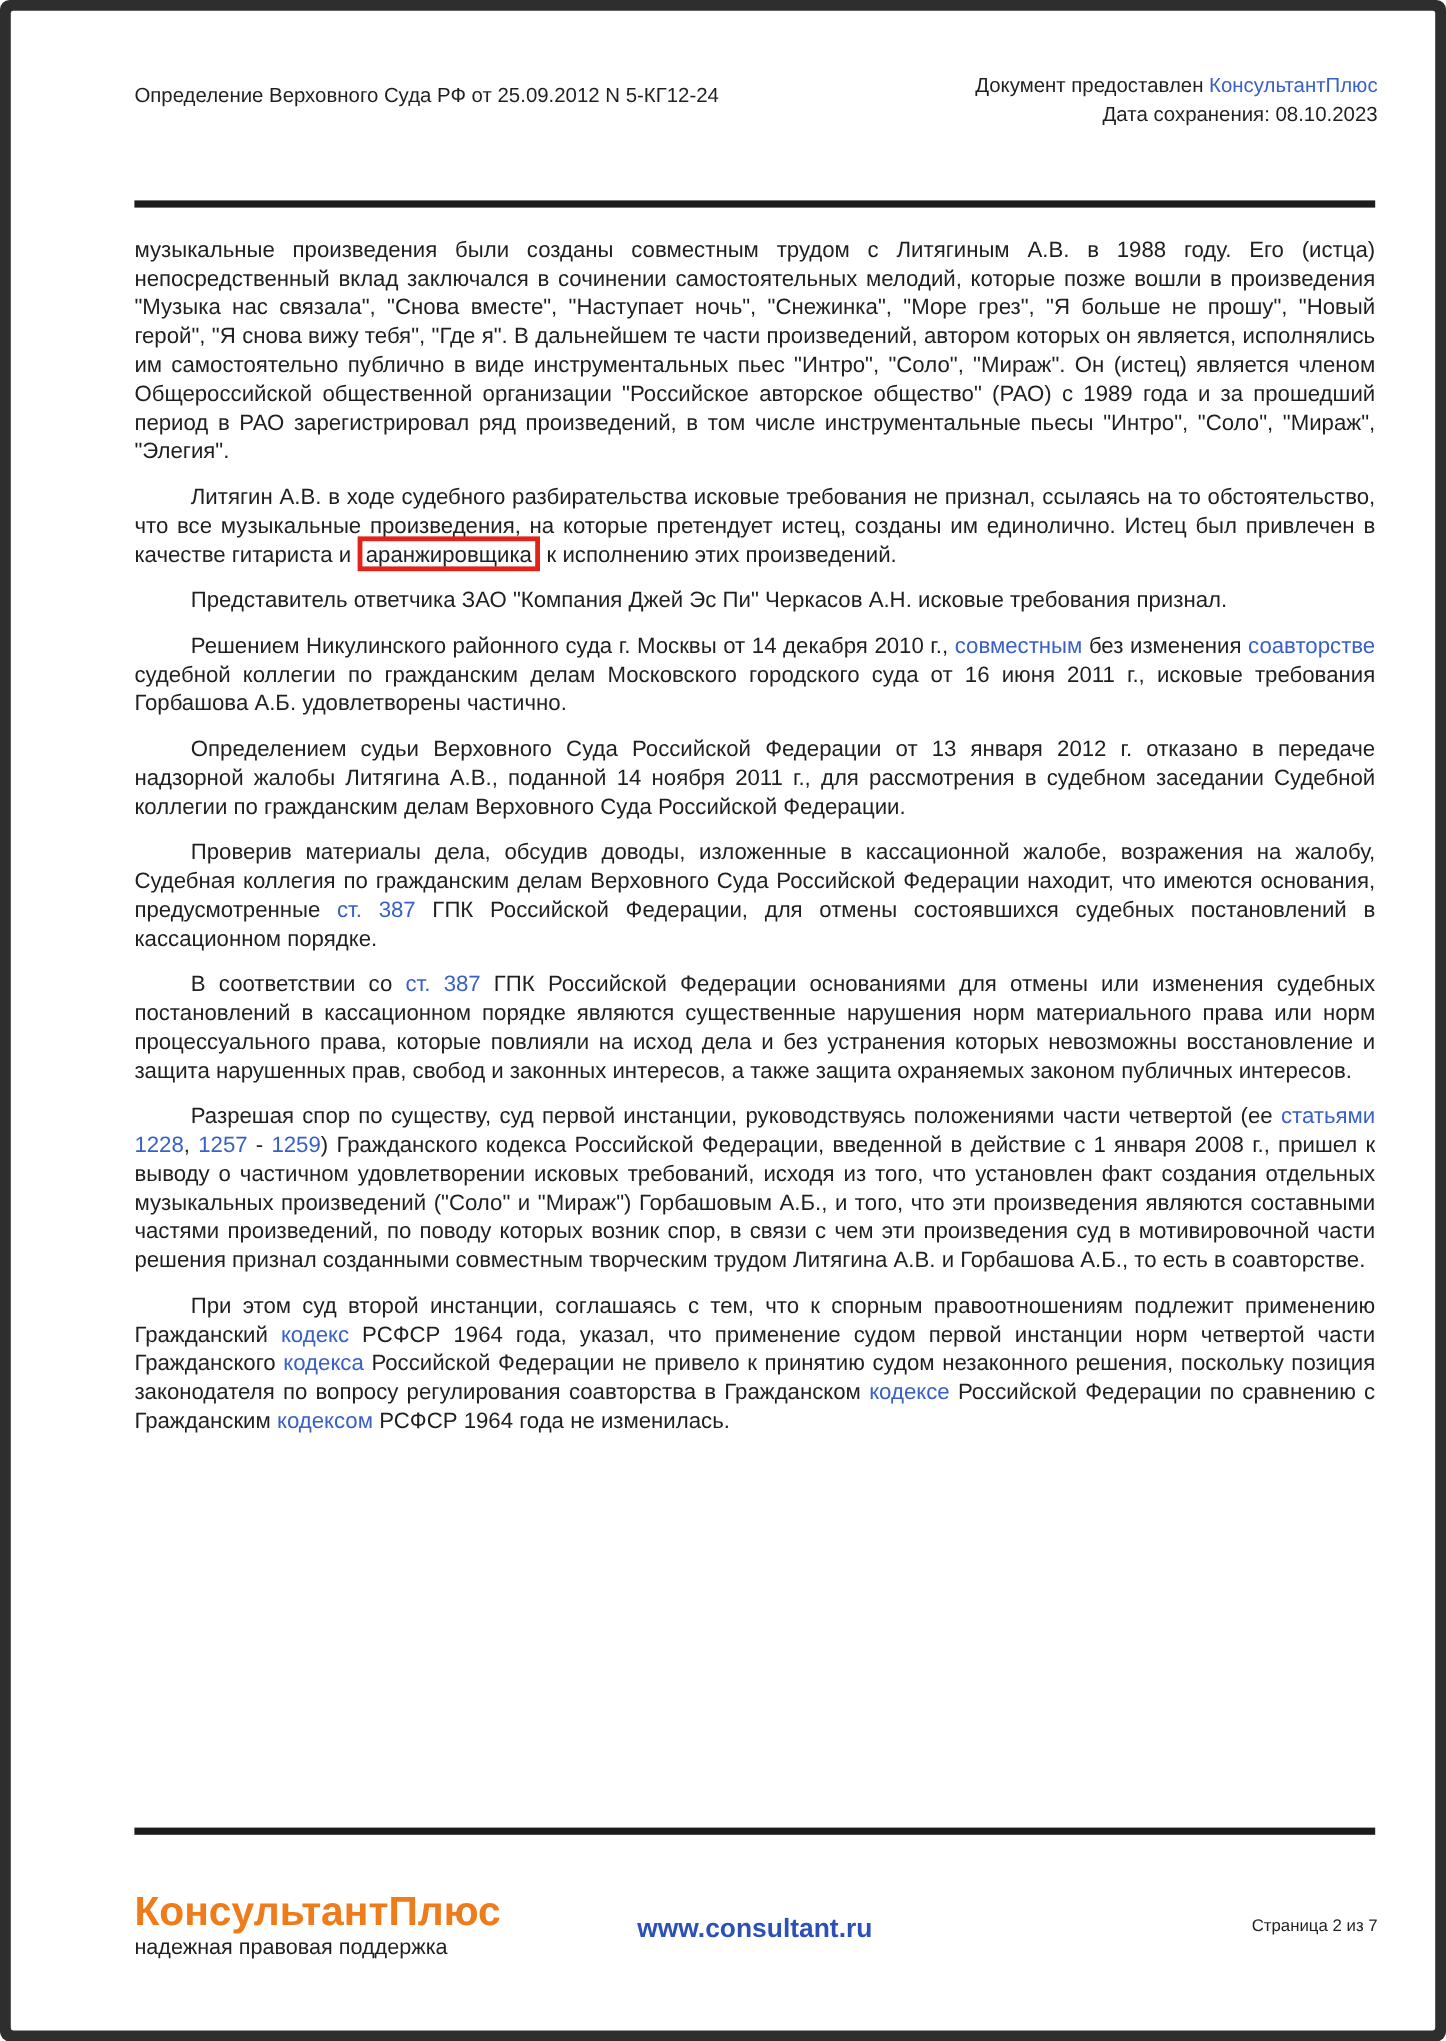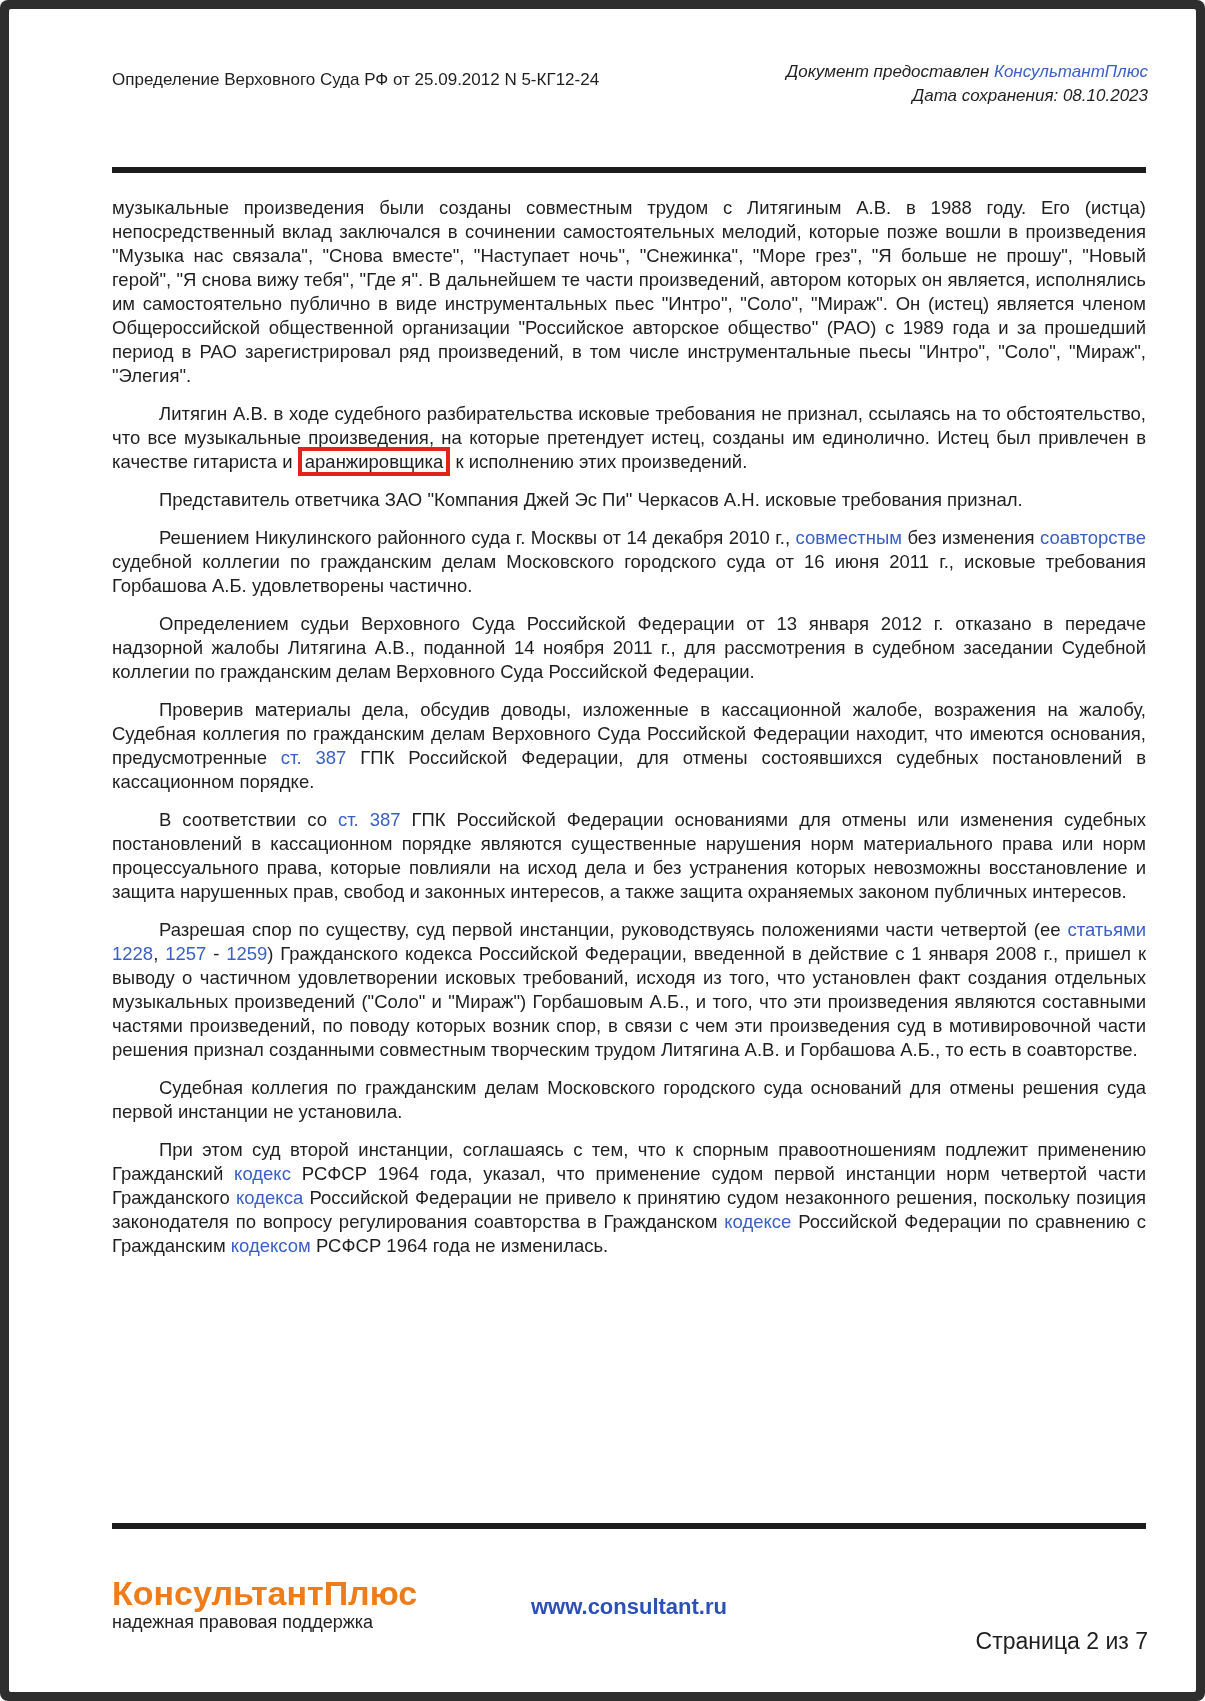--- a/index.html
+++ b/index.html
@@ -18,21 +18,21 @@
     background:#ffffff;border-radius:2px;overflow:hidden;padding-left:12px;
   }
   
   .header-left{
     position:absolute;left:103px;top:61px;
     font-size:17px;color:var(--text_dark,#1f1f1f);white-space:nowrap;
   }
   .header-right{
     position:absolute;right:48px;top:51px;
     font-size:17px;line-height:24px;color:var(--text_dark,#1f1f1f);
-    text-align:right;white-space:nowrap;font-style:italic;
+    text-align:right;white-space:nowrap;
   }
   .header-right .lnk{color:var(--link_blue,#3a60c6);}
   .rule{position:absolute;left:103px;width:1034px;height:6px;background:var(--rule_dark,#1c1c1c);}
   .rule-top{top:158px;}
   .rule-bottom{top:1514px;}
   
   .doc-body{
     position:absolute;left:103px;top:175px;width:1034px;height:1333px;
     overflow:hidden;
     font-size:18.5px;line-height:24px;color:var(--text_dark,#1f1f1f);
@@ -56,21 +56,21 @@
     line-height:22px;white-space:nowrap;
   }
   .footer-site{
     position:absolute;left:103px;top:1585px;width:1034px;
     text-align:center;font-size:22px;font-weight:bold;
     color:var(--site_blue,#2c50b5);
   }
   .footer-site a{color:inherit;text-decoration:none;cursor:pointer;}
   .footer-page{
     position:absolute;right:48px;top:1587px;
-    font-size:23px;color:var(--text_dark,#1f1f1f);white-space:nowrap;margin-top:32px;
+    font-size:14px;color:var(--text_dark,#1f1f1f);white-space:nowrap;
   }
 </style>
 </head>
 <body>
 
 <div class="frame">
   <div class="page">
 
     <div class="header-left">Определение Верховного Суда РФ от 25.09.2012 N 5-КГ12-24</div>
 
@@ -83,21 +83,20 @@
 
     <div class="doc-body">
         <p class="para first">музыкальные произведения были созданы совместным трудом с Литягиным А.В. в 1988 году. Его (истца) непосредственный вклад заключался в сочинении самостоятельных мелодий, которые позже вошли в произведения "Музыка нас связала", "Снова вместе", "Наступает ночь", "Снежинка", "Море грез", "Я больше не прошу", "Новый герой", "Я снова вижу тебя", "Где я". В дальнейшем те части произведений, автором которых он является, исполнялись им самостоятельно публично в виде инструментальных пьес "Интро", "Соло", "Мираж". Он (истец) является членом Общероссийской общественной организации "Российское авторское общество" (РАО) с 1989 года и за прошедший период в РАО зарегистрировал ряд произведений, в том числе инструментальные пьесы "Интро", "Соло", "Мираж", "Элегия".</p>
         <p class="para">Литягин А.В. в ходе судебного разбирательства исковые требования не признал, ссылаясь на то обстоятельство, что все музыкальные произведения, на которые претендует истец, созданы им единолично. Истец был привлечен в качестве гитариста и <span class="redbox">аранжировщика</span> к исполнению этих произведений.</p>
         <p class="para">Представитель ответчика ЗАО "Компания Джей Эс Пи" Черкасов А.Н. исковые требования признал.</p>
         <p class="para">Решением Никулинского районного суда г. Москвы от 14 декабря 2010 г., <a class="doclink">совместным</a> без изменения <a class="doclink">соавторстве</a> судебной коллегии по гражданским делам Московского городского суда от 16 июня 2011 г., исковые требования Горбашова А.Б. удовлетворены частично.</p>
         <p class="para">Определением судьи Верховного Суда Российской Федерации от 13 января 2012 г. отказано в передаче надзорной жалобы Литягина А.В., поданной 14 ноября 2011 г., для рассмотрения в судебном заседании Судебной коллегии по гражданским делам Верховного Суда Российской Федерации.</p>
         <p class="para">Проверив материалы дела, обсудив доводы, изложенные в кассационной жалобе, возражения на жалобу, Судебная коллегия по гражданским делам Верховного Суда Российской Федерации находит, что имеются основания, предусмотренные <a class="doclink">ст. 387</a> ГПК Российской Федерации, для отмены состоявшихся судебных постановлений в кассационном порядке.</p>
         <p class="para">В соответствии со <a class="doclink">ст. 387</a> ГПК Российской Федерации основаниями для отмены или изменения судебных постановлений в кассационном порядке являются существенные нарушения норм материального права или норм процессуального права, которые повлияли на исход дела и без устранения которых невозможны восстановление и защита нарушенных прав, свобод и законных интересов, а также защита охраняемых законом публичных интересов.</p>
         <p class="para">Разрешая спор по существу, суд первой инстанции, руководствуясь положениями части четвертой (ее <a class="doclink">статьями 1228</a>, <a class="doclink">1257</a> - <a class="doclink">1259</a>) Гражданского кодекса Российской Федерации, введенной в действие с 1 января 2008 г., пришел к выводу о частичном удовлетворении исковых требований, исходя из того, что установлен факт создания отдельных музыкальных произведений ("Соло" и "Мираж") Горбашовым А.Б., и того, что эти произведения являются составными частями произведений, по поводу которых возник спор, в связи с чем эти произведения суд в мотивировочной части решения признал созданными совместным творческим трудом Литягина А.В. и Горбашова А.Б., то есть в соавторстве.</p>
-        <p class="para">Судебная коллегия по гражданским делам Московского городского суда оснований для отмены решения суда первой инстанции не установила.</p>
         <p class="para">При этом суд второй инстанции, соглашаясь с тем, что к спорным правоотношениям подлежит применению Гражданский <a class="doclink">кодекс</a> РСФСР 1964 года, указал, что применение судом первой инстанции норм четвертой части Гражданского <a class="doclink">кодекса</a> Российской Федерации не привело к принятию судом незаконного решения, поскольку позиция законодателя по вопросу регулирования соавторства в Гражданском <a class="doclink">кодексе</a> Российской Федерации по сравнению с Гражданским <a class="doclink">кодексом</a> РСФСР 1964 года не изменилась.</p>
       </div>
 
     <div class="rule rule-bottom"></div>
 
     <div class="footer-logo">
       <div class="footer-logo-title">КонсультантПлюс</div>
       <div class="footer-logo-tagline">надежная правовая поддержка</div>
     </div>
 

